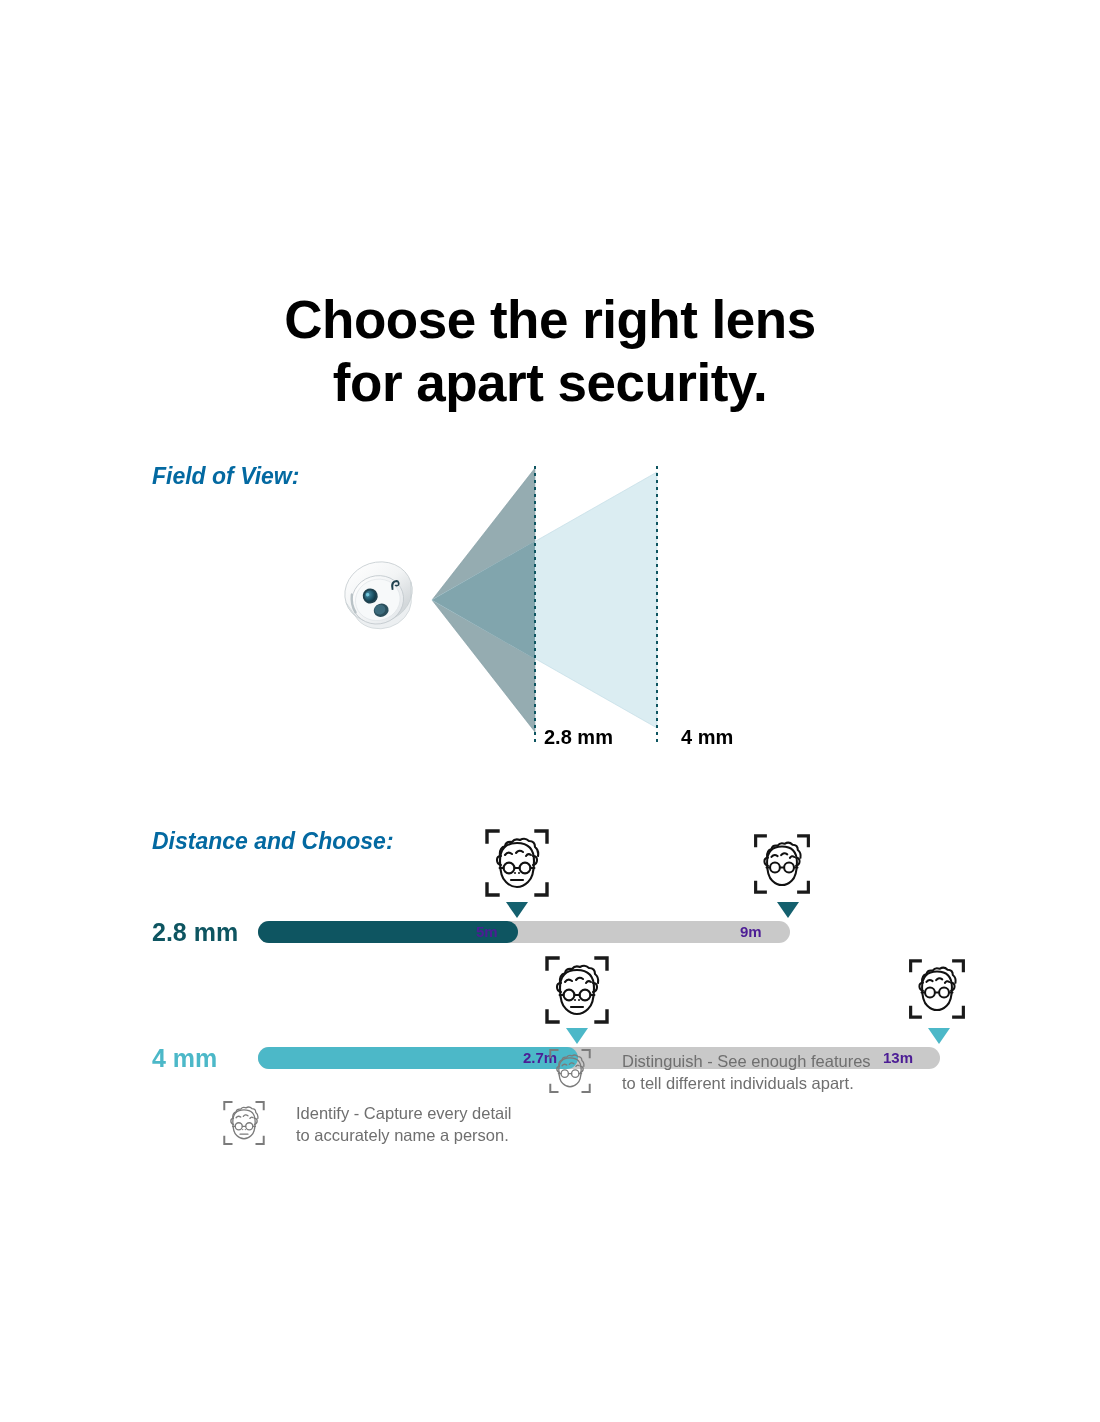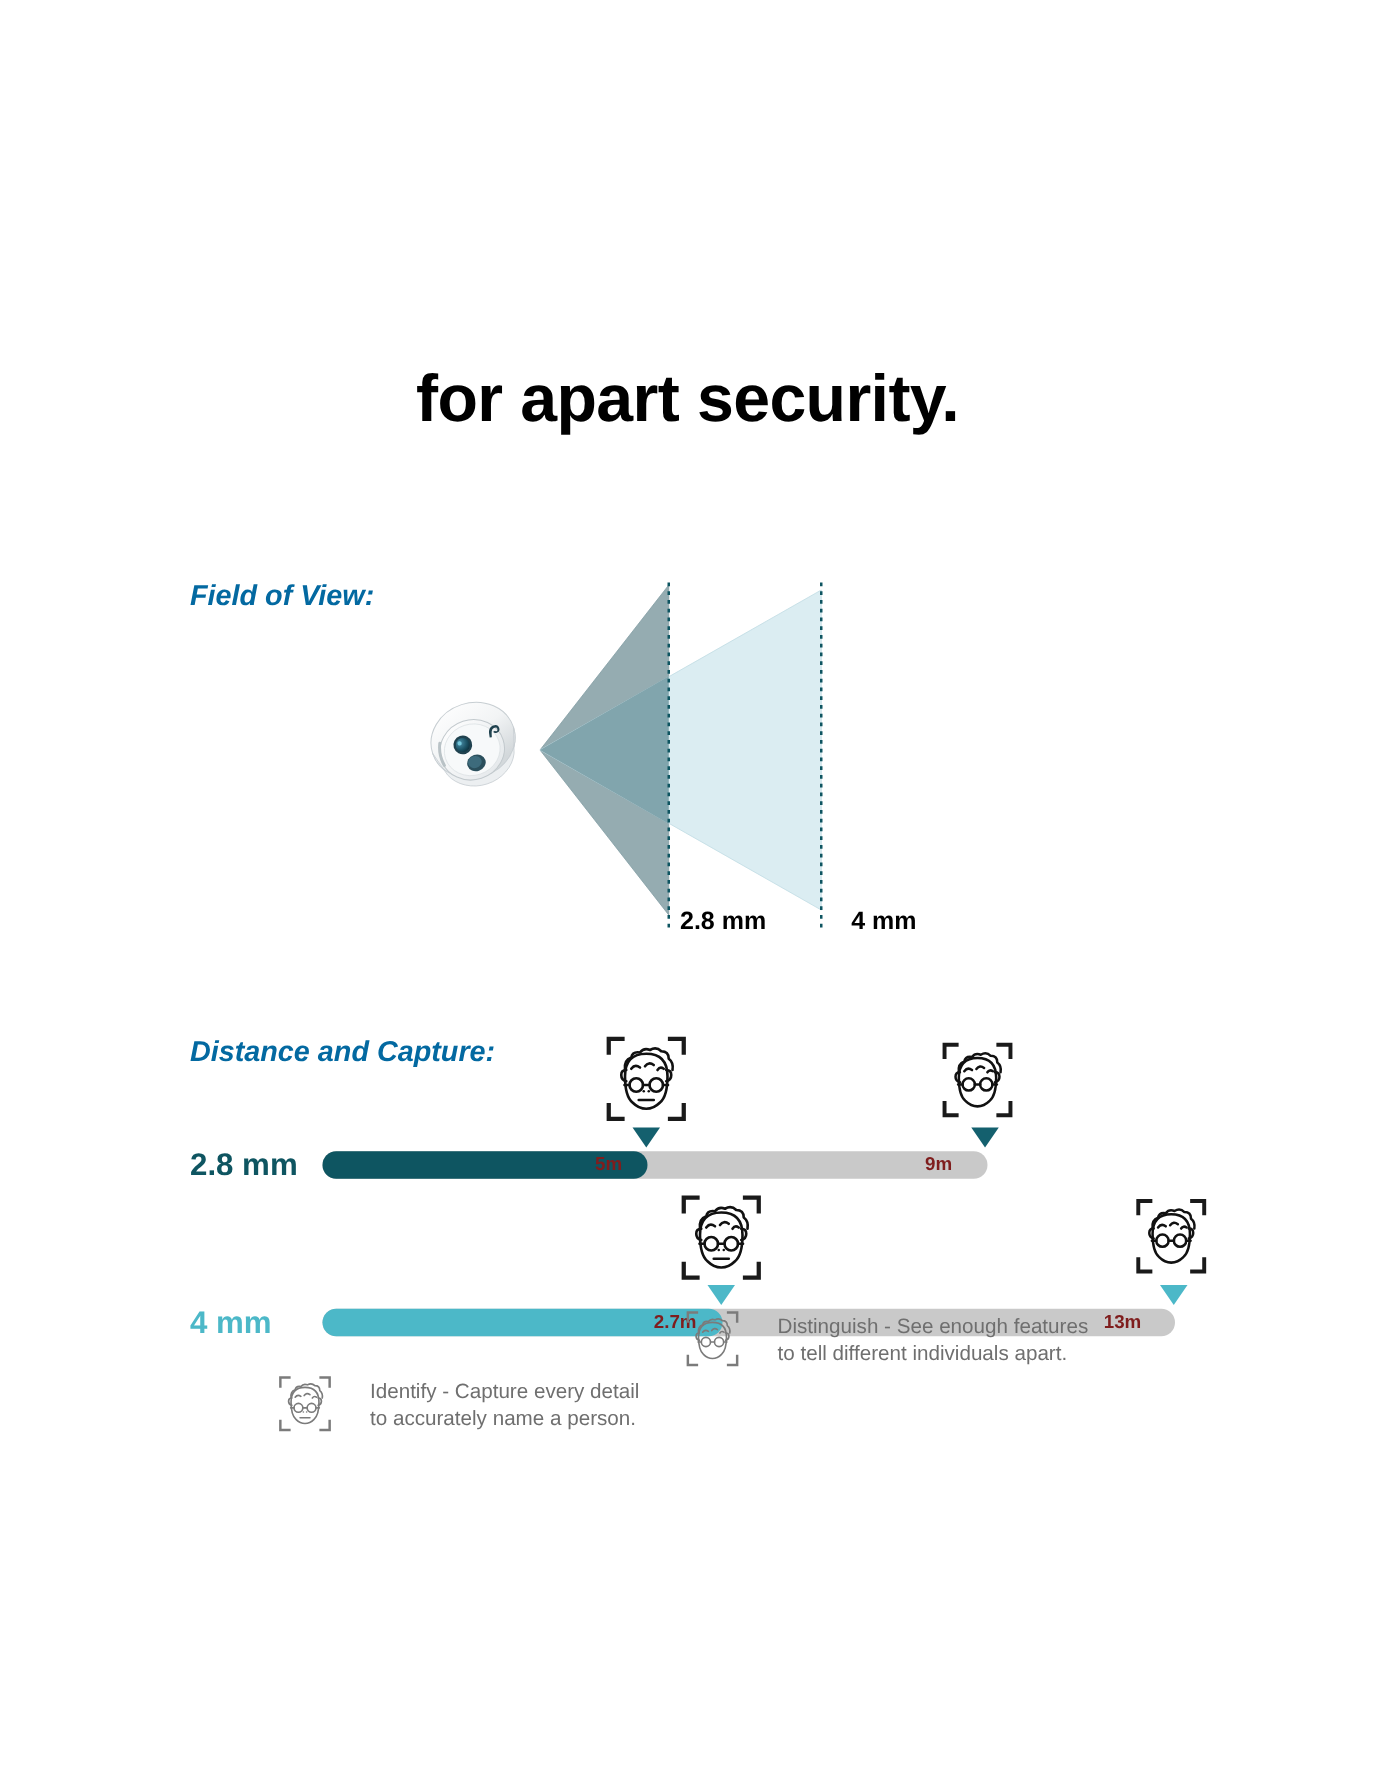--- a/index.html
+++ b/index.html
@@ -104,21 +104,21 @@
   #fill-28 { width: 260px; background: #0e5561; }
   #fill-4  { width: 320px; background: #4cb8c8; }
 
   .bar-value {
     position: absolute;
     top: 0;
     height: 22px;
     line-height: 22px;
     font-size: 15px;
     font-weight: bold;
-    color: #7f1d1d;
+    color: #4c1d95;
     white-space: nowrap;
   }
   #value-5m   { left: 218px; }
   #value-9m   { left: 482px; text-align: center; }
   #value-65m  { left: 265px; }
   #value-13m  { left: 625px; }
 
   
   .pointer {
     position: absolute;
@@ -158,20 +158,21 @@
     white-space: pre-line;
     padding-top: 2px;
   }
 </style>
 </head>
 <body>
 
 <div id="page">
 
   <div class="title">
+    <span class="line">Choose the right lens</span>
     <span class="line">for apart security.</span>
   </div>
 
   <div class="section-heading" id="fov-heading">Field of View:</div>
 
   <div id="fov-block">
     <svg id="fov-svg" width="1100" height="320" viewBox="0 0 1100 320">
 
       <polygon points="432,150 535,18 535,282" fill="#8fa8ad" fill-opacity="0.95" stroke="#7f9ba1" stroke-width="0.6"></polygon>
 
@@ -222,21 +223,21 @@
             <path d="M0 0 q1.5 -5 6 -5 q4.5 0 4.5 4 q0 3.5 -3.5 3.5 q-2.5 0 -3 -2 l2 -0.4 q0.3 0.9 1.2 0.9 q1.4 0 1.4 -1.7 q0 -1.9 -2.3 -1.9 q-3 0 -4.1 4.1 l-1 3.6 l-2 -0.4 z"></path>
           </g>
         </g>
       </svg>
     </div>
   </div>
 
   <div class="fov-label" id="fov-label-28">2.8 mm</div>
   <div class="fov-label" id="fov-label-4">4 mm</div>
 
-  <div class="section-heading" id="dd-heading">Distance and Capture:</div>
+  <div class="section-heading" id="dd-heading">Distance and Choose:</div>
 
   <div class="face-icon" id="face-28-a">
     <svg width="66" height="70" viewBox="0 0 66 70">
       <g fill="none" stroke="#1a1a1a" stroke-width="3.4" stroke-linecap="square">
         <path d="M3 14 V3 H14"></path>
           <path d="M52 3 H63 V14"></path>
         <path d="M63 56 V67 H52"></path>
           <path d="M14 67 H3 V56"></path>
       </g>
       <g fill="none" stroke="#111" stroke-width="2.1" stroke-linejoin="round" stroke-linecap="round">

